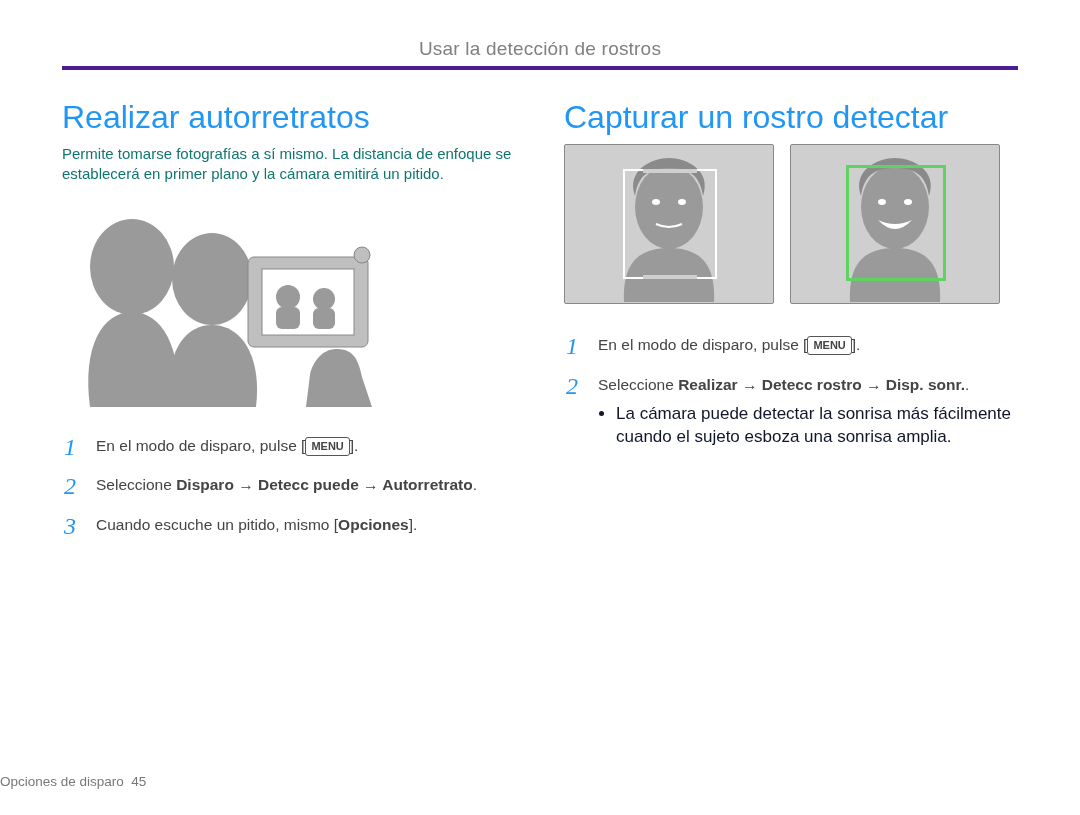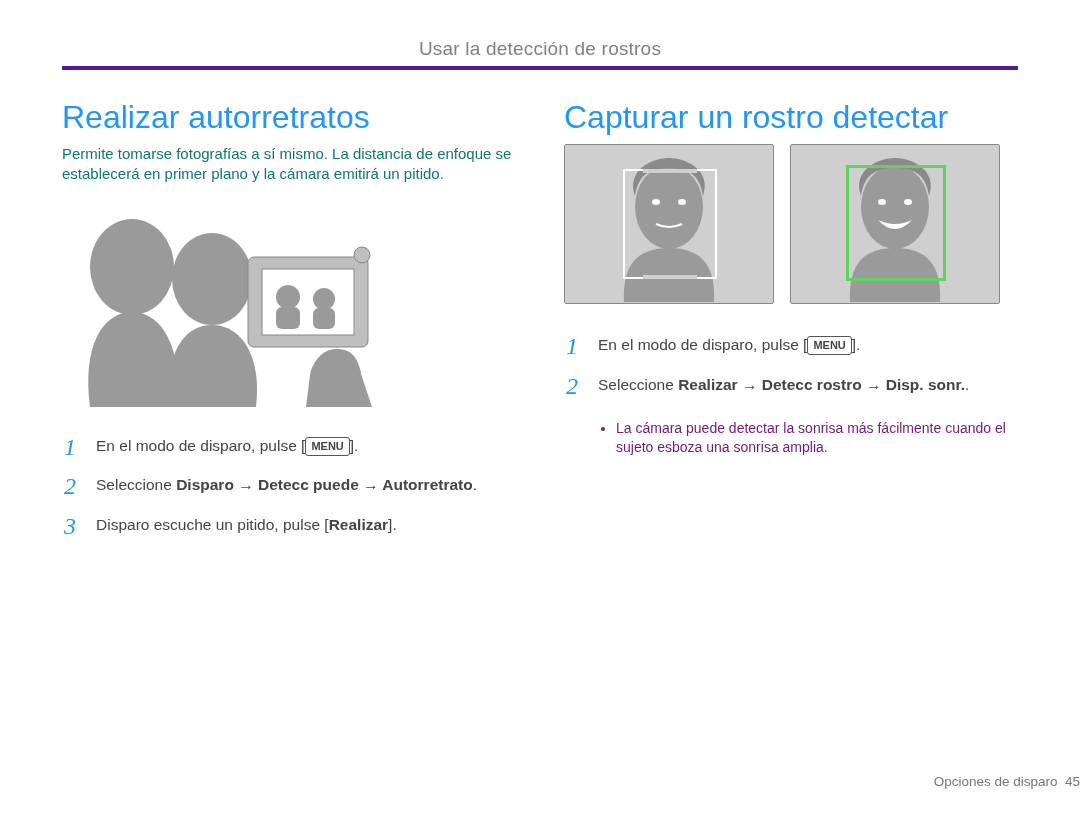--- a/index.html
+++ b/index.html
@@ -115,30 +115,30 @@
     border-radius:3px;
     padding:0 5px;
     font-weight:bold;
     font-size:11px;
     line-height:17px;
     vertical-align:1px;
     background:#fff;
   }
   .sub-bullets {
     list-style: disc;
-    margin: 24px 0 0 18px;
-    font-size: 14px;
-    color: #701a75;
+    margin: 8px 0 0 18px;
+    font-size: 17px;
+    color: #0f172a;
     line-height:1.35;
   }
   .footer {
     position: absolute;
     left: 0; right: 0;
     bottom: 26px;
-    text-align: right;
+    text-align: left;
     font-size: 13.5px;
     color: #777;
   }
 </style>
 </head>
 <body>
 
 <div class="page">
 
   <div class="breadcrumb">Usar la detección de rostros</div>
@@ -175,21 +175,21 @@
       </svg>
 
       <ol class="steps">
         <li>
           <span>En el modo de disparo, pulse [</span><span class="menu-pill">MENU</span><span>].</span>
         </li>
         <li>
           <span>Seleccione </span><strong>Disparo → Detecc puede → Autorretrato</strong><span>.</span>
         </li>
         <li>
-          <span>Disparo escuche un pitido, pulse [</span><strong>Realizar</strong><span>].</span>
+          <span>Cuando escuche un pitido, mismo [</span><strong>Opciones</strong><span>].</span>
         </li>
       </ol>
     </div>
 
     <div class="col">
       <h2>Capturar un rostro detectar</h2>
 
       <div class="illus-right">
         <div class="face-box">
           <svg class="face-head" width="130" height="150" viewBox="0 0 130 150">

